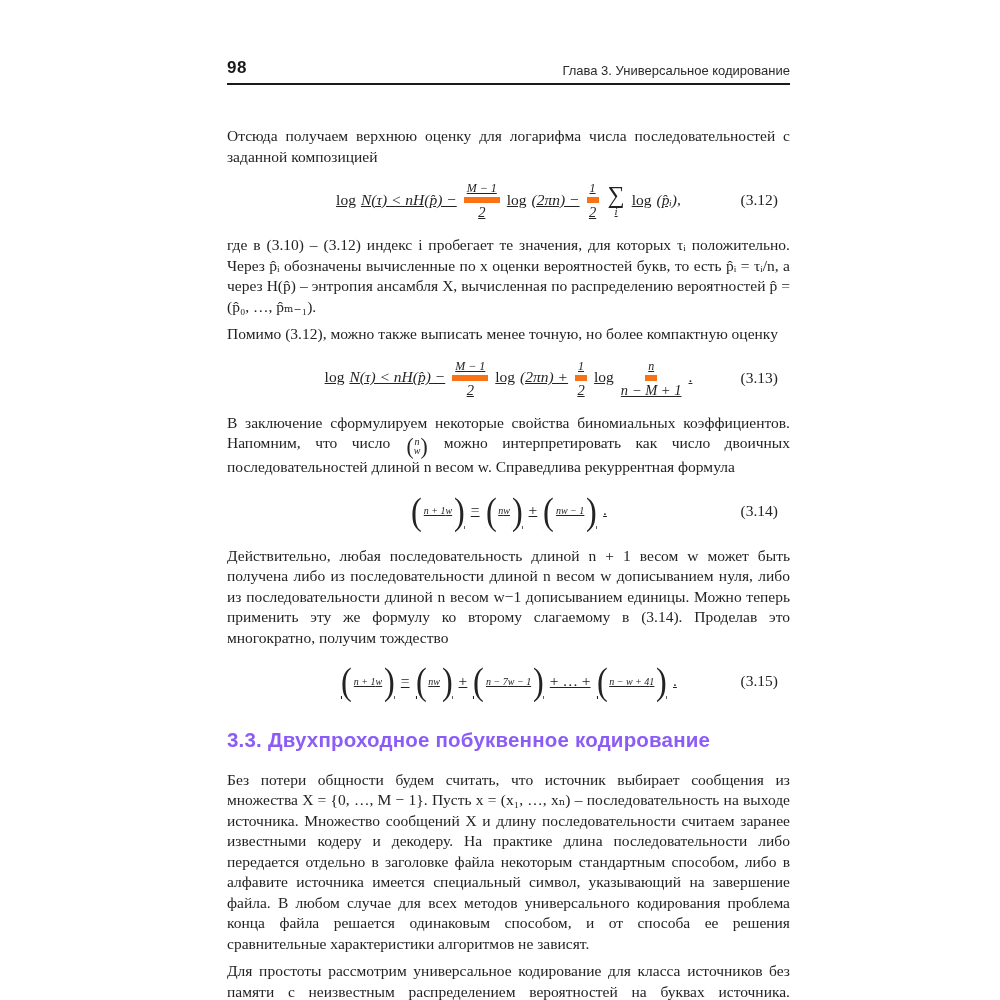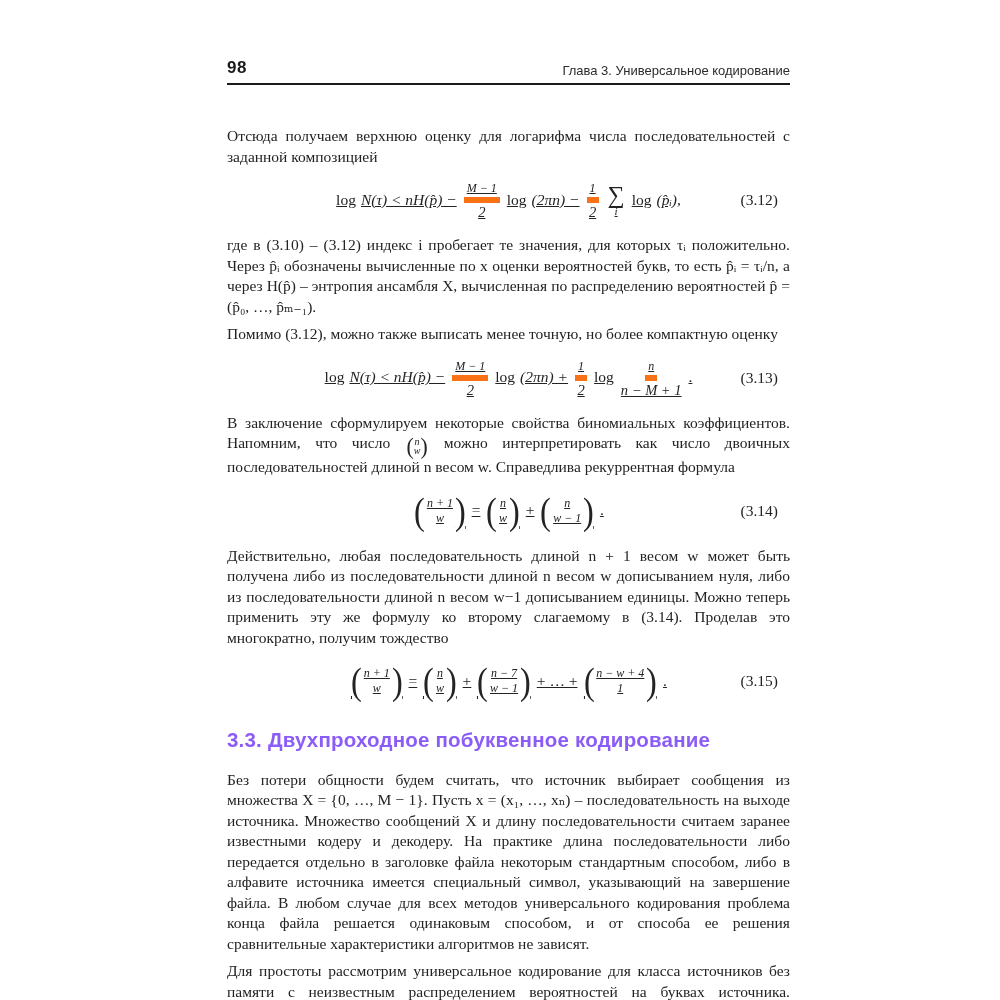--- a/index.html
+++ b/index.html
@@ -119,23 +119,22 @@
   }
   .binom .bp {
     font-size: 38px;
     font-weight: 300;
     line-height: 36px;
     font-style: normal;
     transform: scaleX(0.85);
   }
   .binom .bcol {
     display: inline-flex;
-    flex-direction: column;
-    align-items: center;
-    font-size: 12px;
+    align-items: center;
+    font-size: 10px;
     line-height: 15px;
     margin: 4px 1px;
   }
   
   .ibinom {
     display: inline-flex;
     align-items: center;
     vertical-align: -6px;
     margin: 0 1px;
     font-style: italic;

